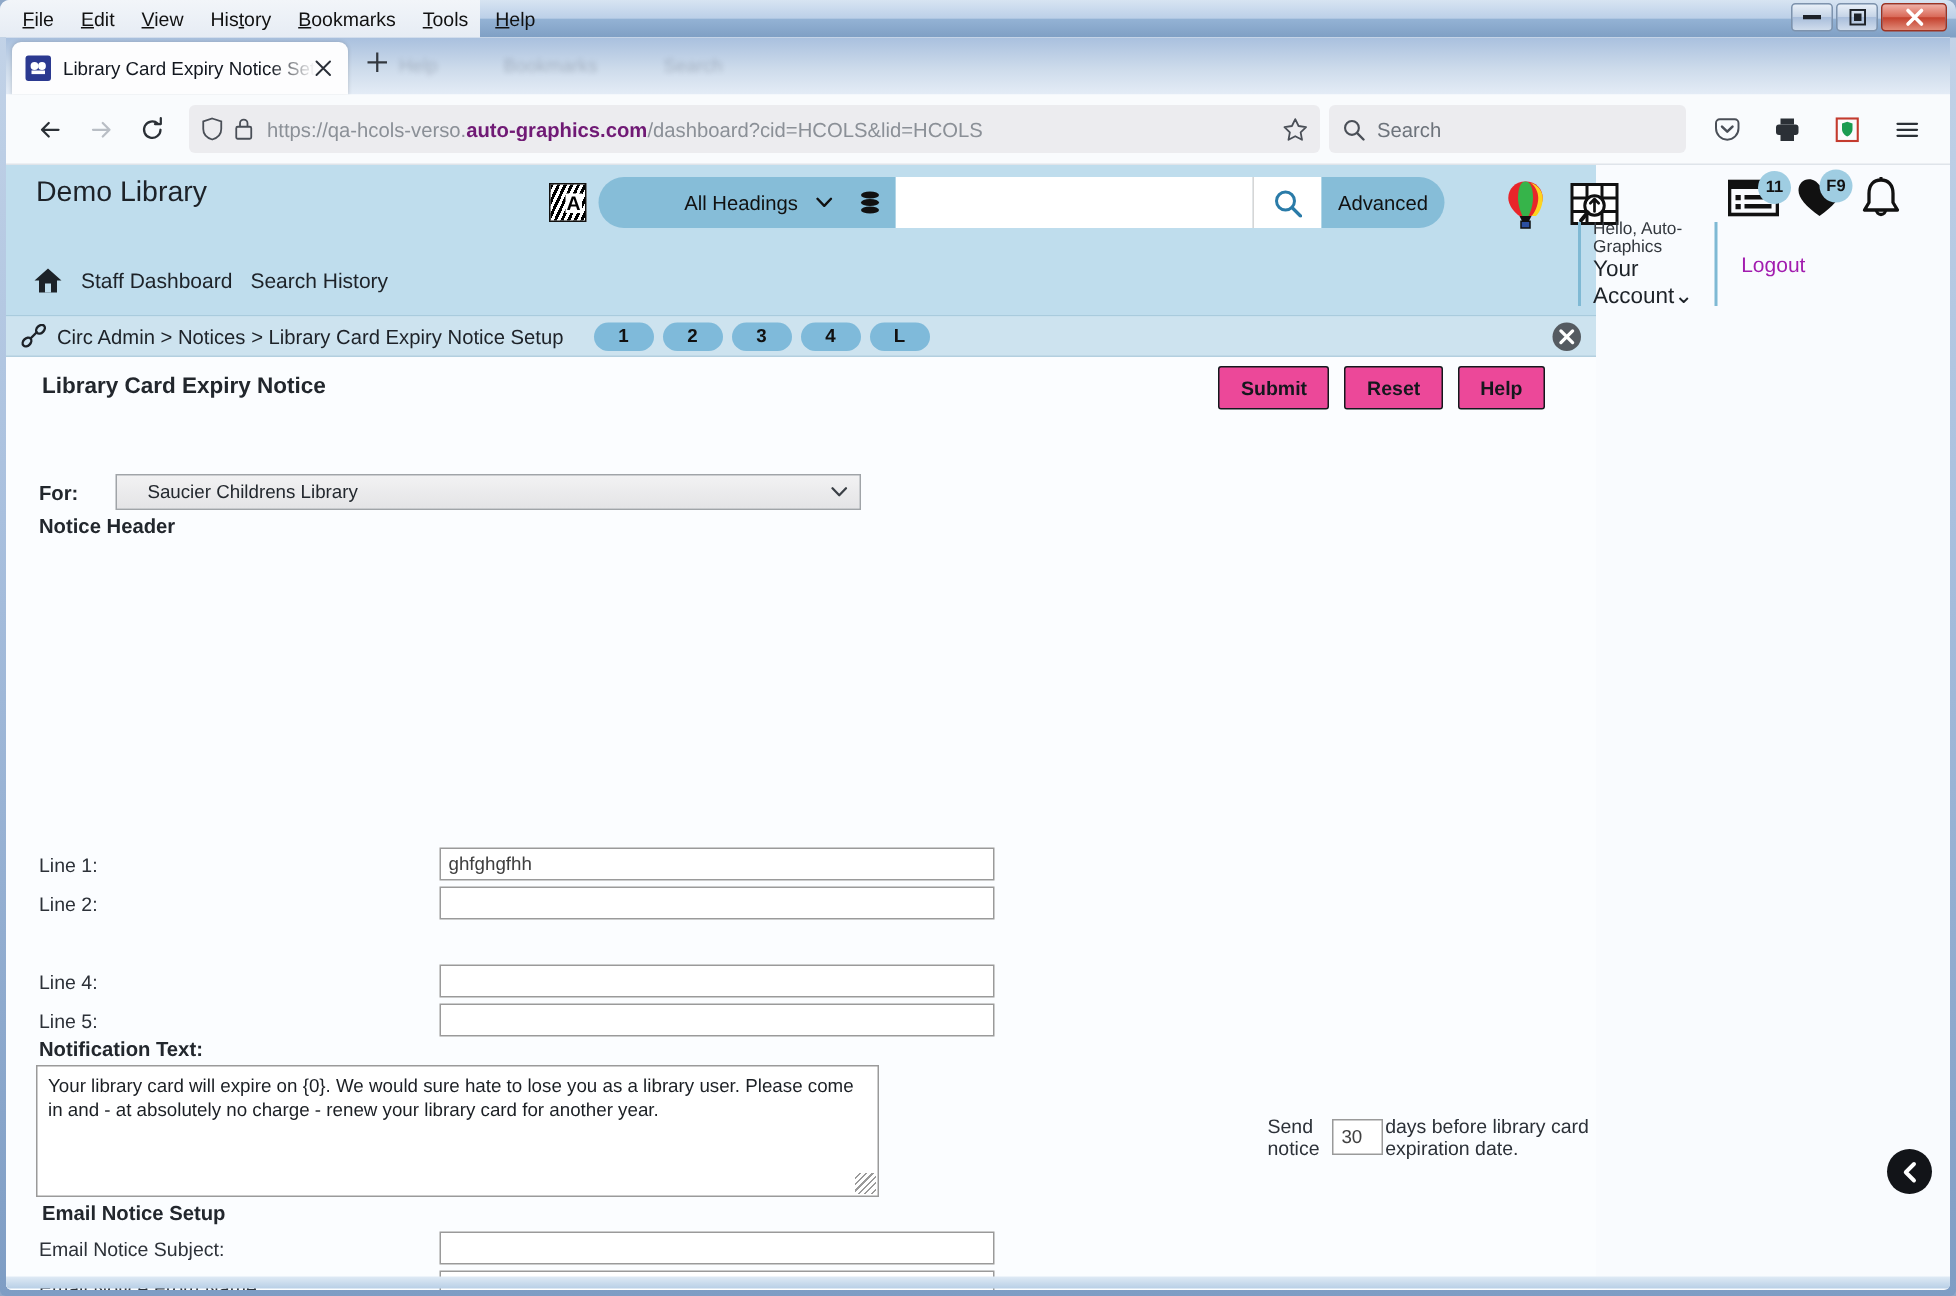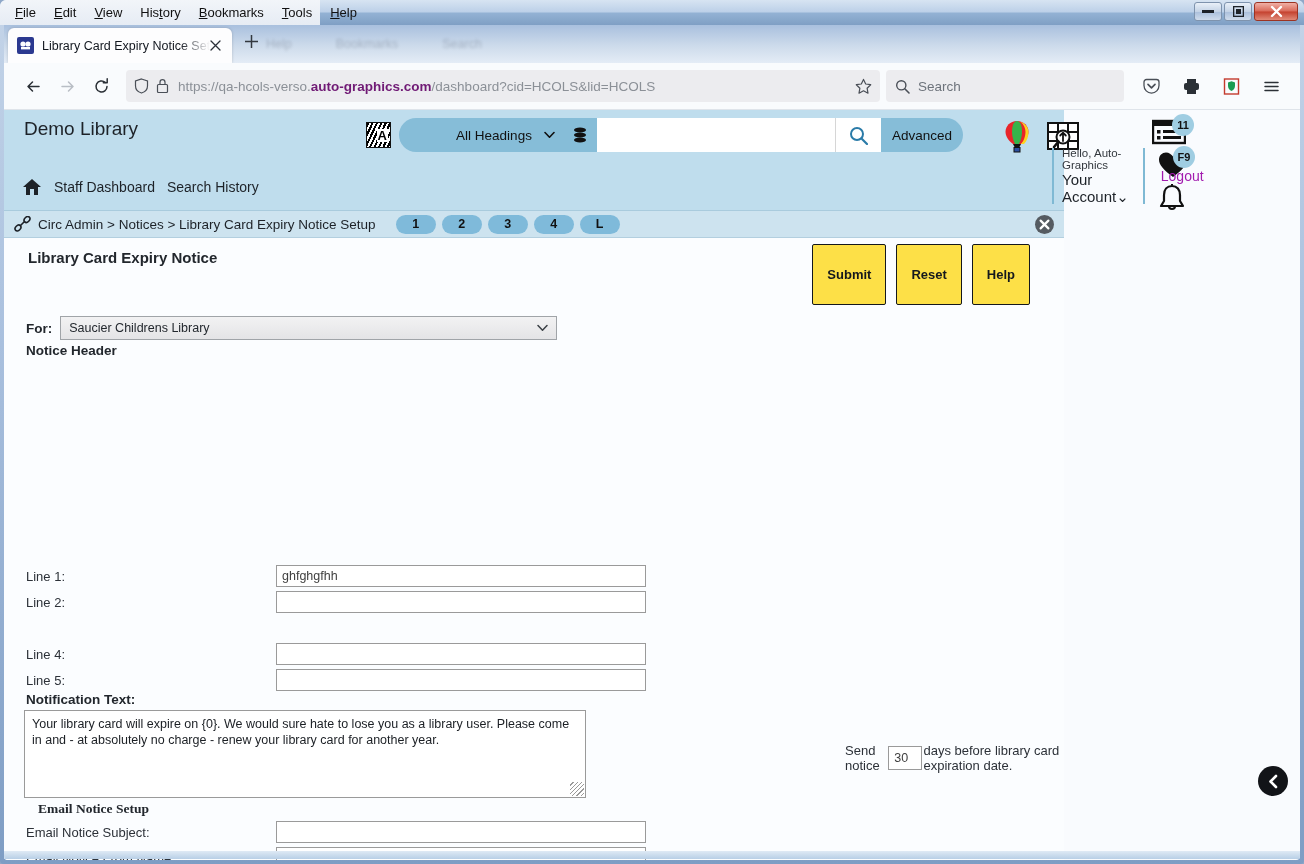--- a/index.html
+++ b/index.html
@@ -237,21 +237,21 @@
     border-radius: 0 17px 17px 0;
     display: flex; align-items: center; justify-content: center;
     font-size: 13.5px; color: #111;
   }
   #header-icons {
     position: absolute; left: 1000px; top: 10px;
     display: flex; align-items: center; gap: 16px;
   }
   #header-icons-right {
     position: absolute; left: 1148px; top: 8px;
-    display: flex; align-items: flex-start; gap: 6px; flex-direction: column;
+    display: flex; align-items: flex-start; gap: 6px;
   }
   .badge {
     position: absolute;
     background: #9fcde2;
     border-radius: 50%;
     width: 22px; height: 22px;
     font-size: 11px; font-weight: bold; color: #111;
     display: flex; align-items: center; justify-content: center;
   }
   #app-subheader {
@@ -317,29 +317,29 @@
   #panel-title {
     position: absolute; left: 24px; top: 11px;
     font-size: 15px; font-weight: bold; color: #22272d;
   }
   #action-buttons {
     position: absolute; right: 34px; top: 6px;
     display: flex; gap: 10px;
   }
   .action-btn {
     border: 1px solid #14181d;
-    background: #fde047;
+    background: #ec4899;
     font-size: 13px; font-weight: bold;
     color: #14181d;
-    padding: 22px 14px;
+    padding: 6px 14px;
     border-radius: 2px;
   }
   .form-row {
     position: absolute;
-    display: flex; align-items: center;
+    display: flex; align-items: center; gap: 17px;
   }
   .field-label {
     font-size: 13px; color: #2c3138;
   }
   .text-input {
     border: 1px solid #9a9a9a;
     background: #fff;
     height: 22px;
     font-size: 12.5px;
     color: #404040;
@@ -351,21 +351,21 @@
     position: absolute;
     font-size: 13.5px; font-weight: bold; color: #22272d;
   }
   #for-row { left: 22px; top: 78px; }
   #for-label { font-size: 13.5px; font-weight: bold; color: #22272d; margin-right: 8px; }
   #for-select {
     width: 497px; height: 24px;
     border: 1px solid #a0a4a8;
     background: linear-gradient(180deg,#f2f2f3 0%,#e4e4e6 100%);
     display: flex; align-items: center;
-    padding: 0 8px;
+    padding: 0 20px;
     font-size: 12.5px; color: #23282e;
     position: relative;
   }
   #for-select .caret { position: absolute; right: 8px; font-size: 10px; color: #3b4046; }
 
   #notice-header-label { left: 22px; top: 105px; }
   .line-row { left: 22px; }
   .line-label { width: 250px; }
   .line-input { width: 370px; }
 
@@ -393,21 +393,21 @@
   #send-notice-row {
     position: absolute;
     left: 841px; top: 505px;
     display: flex; align-items: center;
     font-size: 13px; color: #2c3138;
   }
   #send-notice-input {
     width: 48px; height: 24px;
     margin: 0 1px;
   }
-  #email-section-head { left: 34px; top: 563px; font-family: Liberation Serif, serif; }
+  #email-section-head { left: 24px; top: 563px; }
   #back-circle {
     position: absolute;
     left: 1254px; top: 528px;
     width: 30px; height: 30px;
     border-radius: 50%;
     background: #121418;
     color: #fff;
     display: flex; align-items: center; justify-content: center;
     font-size: 16px;
   }

